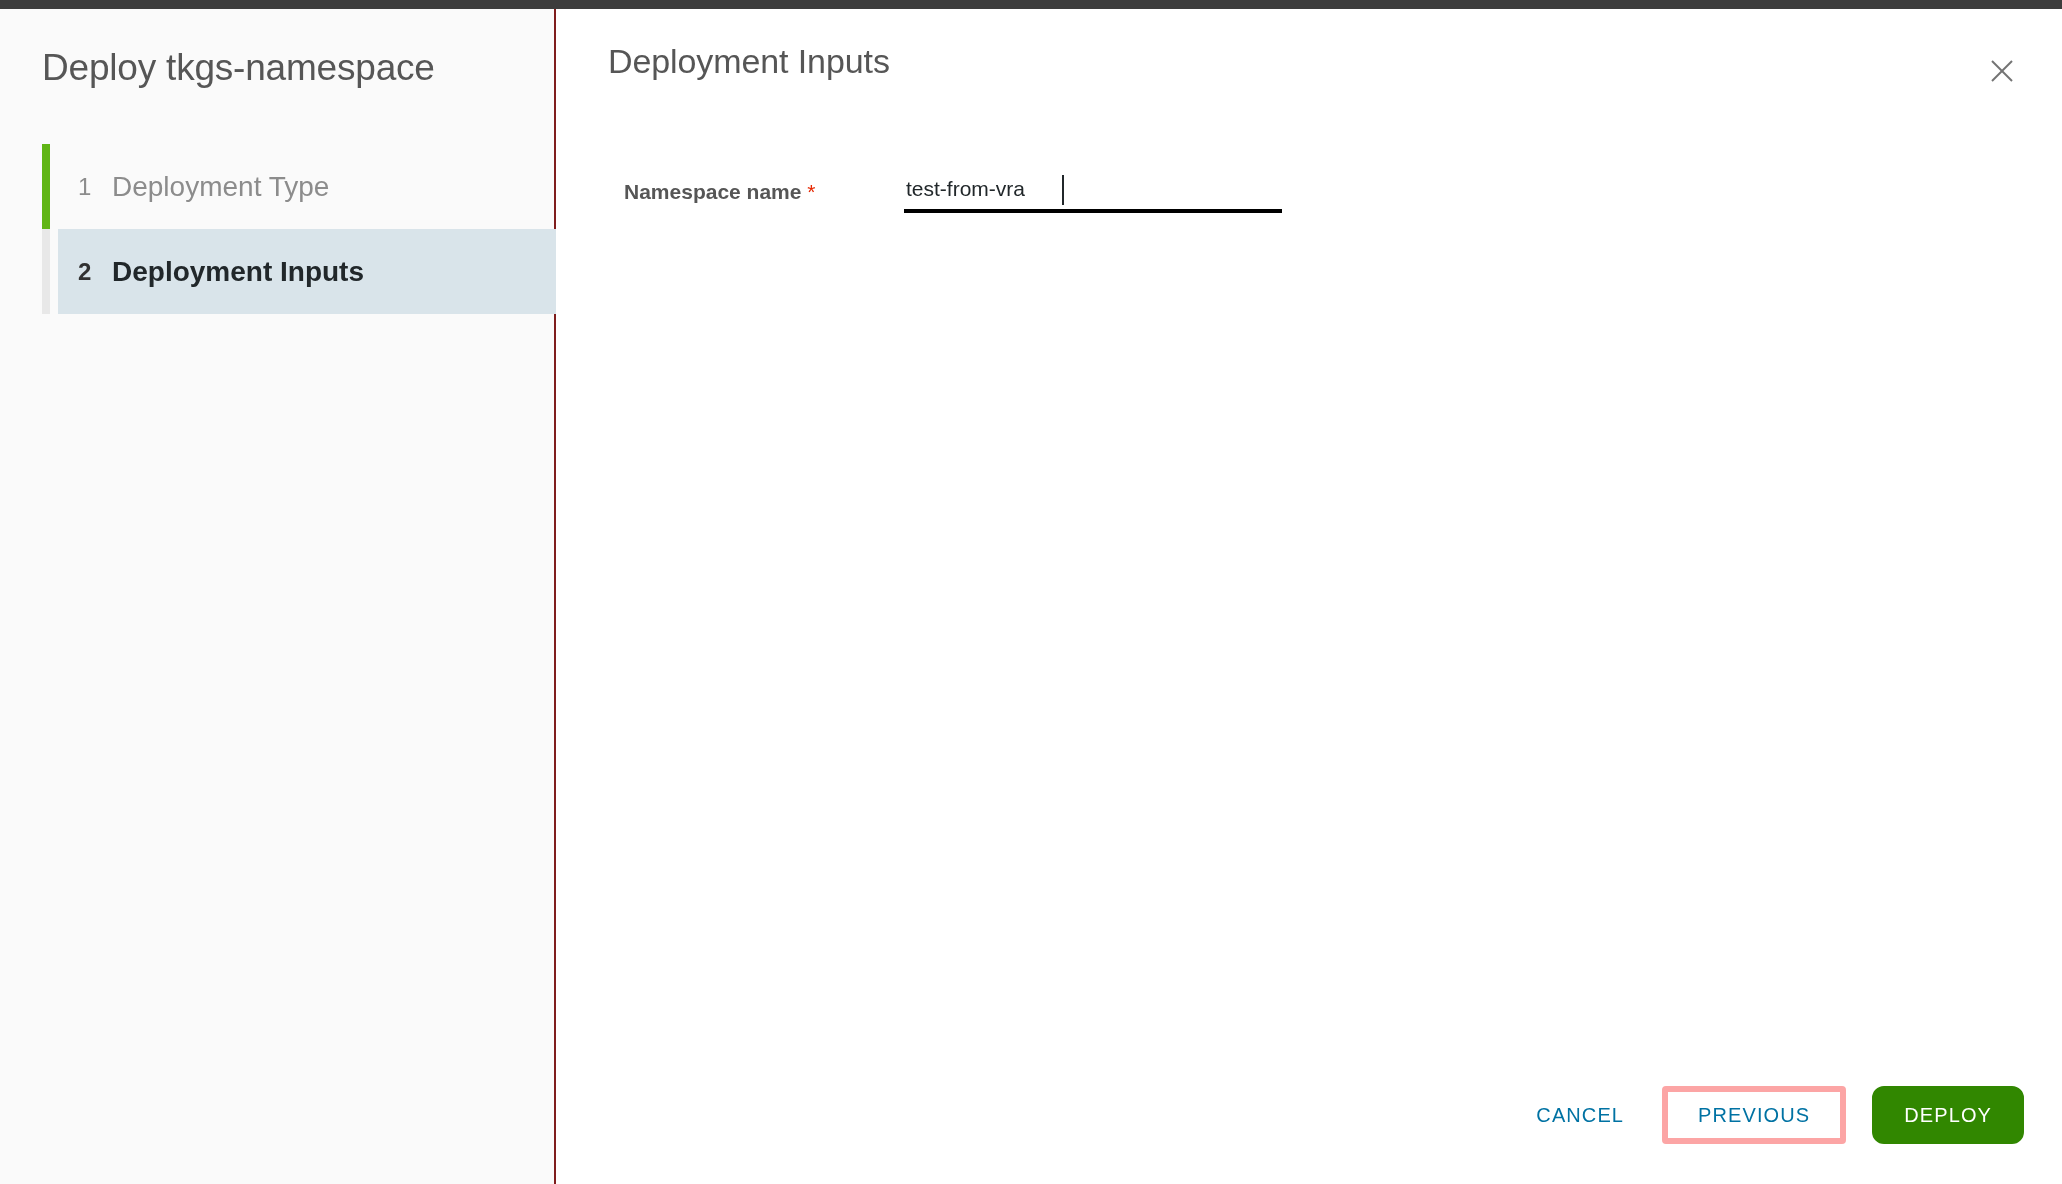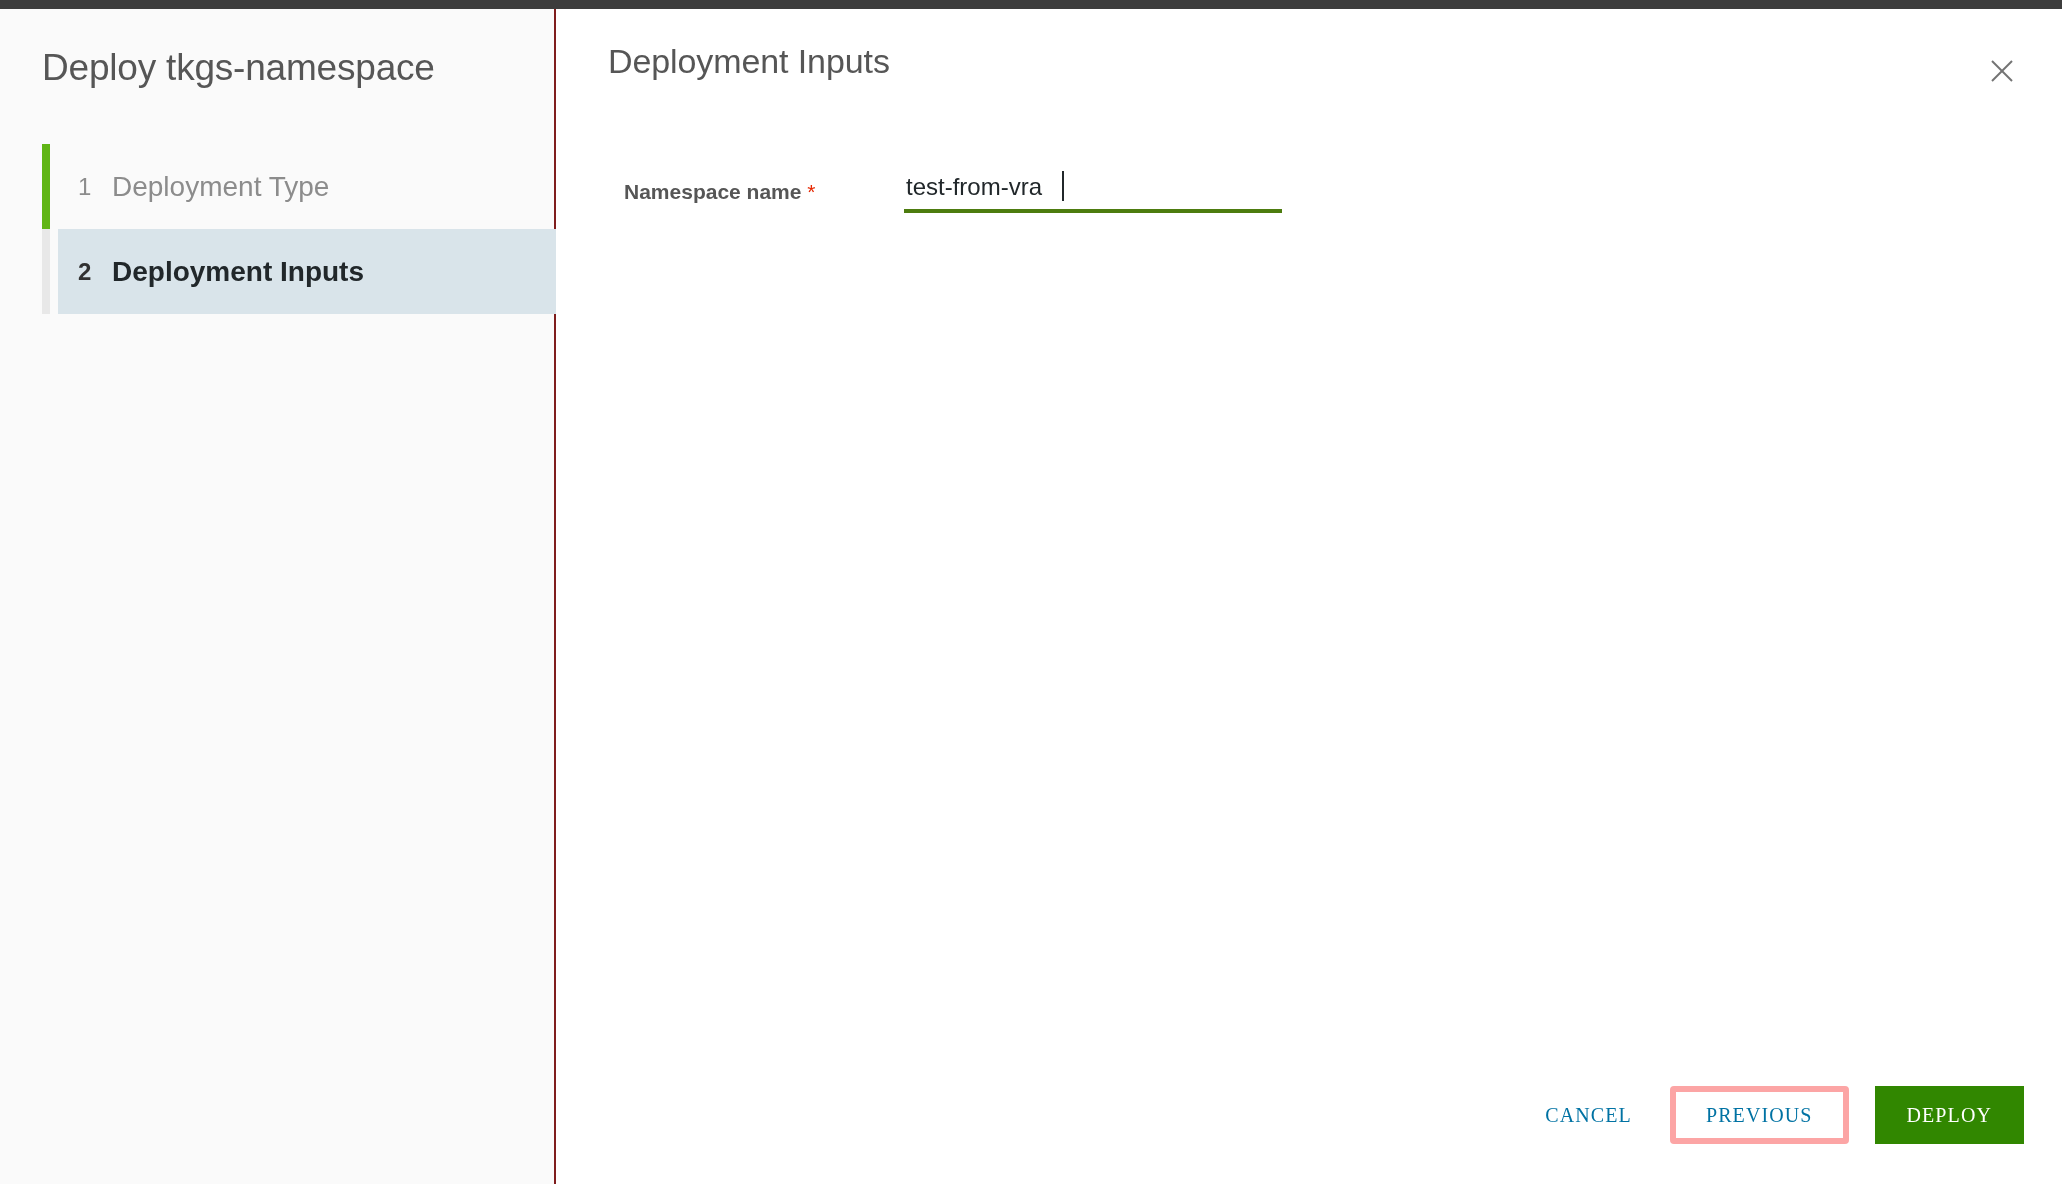--- a/index.html
+++ b/index.html
@@ -183,24 +183,24 @@
   }
 
   .field-wrap {
     position: relative;
     width: 378px;
   }
   .text-field {
     width: 378px;
     box-sizing: border-box;
     border: none;
-    border-bottom: 4px solid #4d7c0f;
+    border-bottom: 4px solid #000000;
     background: transparent;
     font-family: "Liberation Sans", sans-serif;
-    font-size: 24px;
+    font-size: 21px;
     color: #21272a;
     padding: 4px 2px 8px 2px;
     outline: none;
     caret-color: #21272a;
   }
   .caret {
     position: absolute;
     left: 158px;
     top: 2px;
     width: 2px;
@@ -212,21 +212,21 @@
   .footer {
     position: absolute;
     bottom: 40px;
     right: 38px;
     display: flex;
     align-items: center;
     gap: 0;
   }
 
   .btn {
-    font-family: Liberation Serif, serif;
+    font-family: Liberation Sans, sans-serif;
     font-size: 20px;
     letter-spacing: 1.1px;
     text-transform: uppercase;
     cursor: pointer;
     box-sizing: border-box;
   }
 
   .btn-link {
     background: none;
     border: none;
@@ -244,21 +244,21 @@
     border-radius: 4px;
     height: 58px;
     padding: 0 30px;
     margin-right: 26px;
   }
 
   .btn-solid {
     background: #318700;
     border: 2px solid #318700;
     color: #ffffff;
-    border-radius: 0;
+    border-radius: 12px;
     height: 58px;
     padding: 0 30px;
   }
 </style>
 </head>
 <body>
 
 <div class="top-strip"></div>
 
 <div class="wizard">

